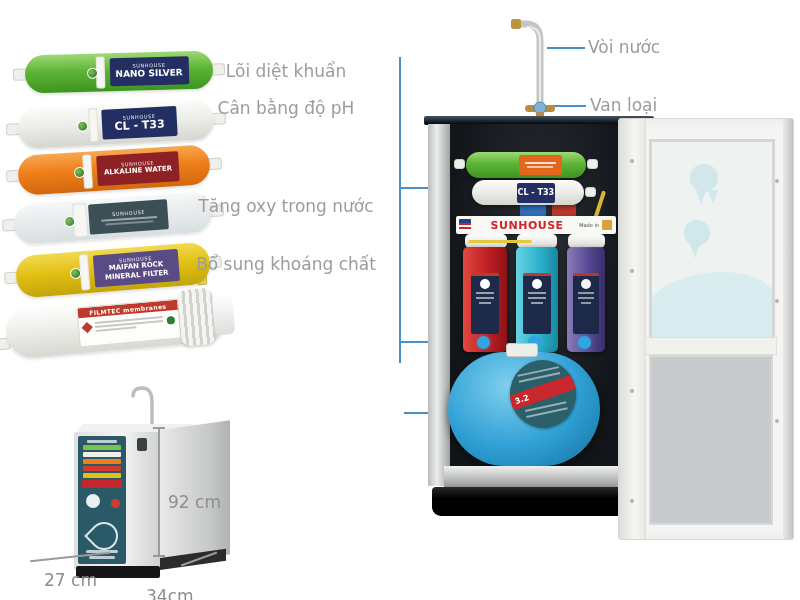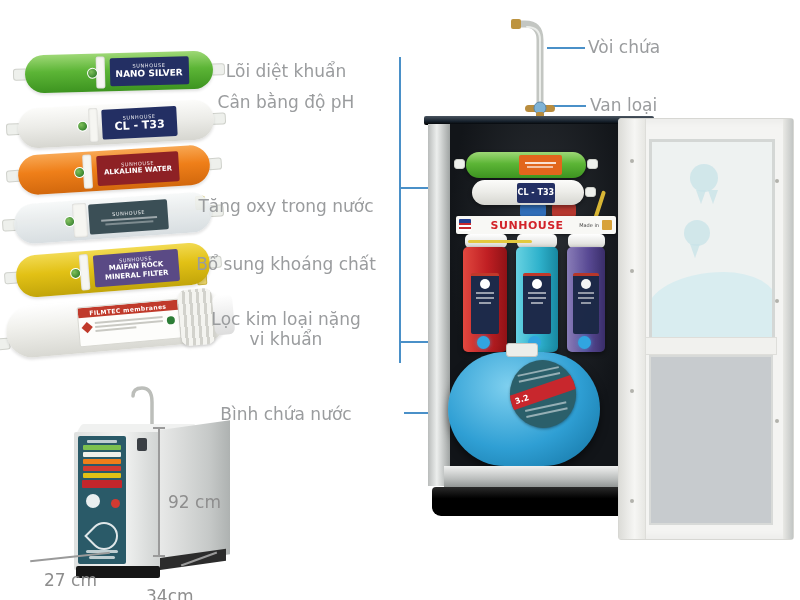--- a/index.html
+++ b/index.html
@@ -218,45 +218,40 @@
             </span>
           <span class="mdotg"></span>
         </div>
       </div>
       <div class="memcollar"></div>
       <div class="memcap"></div>
     </div>
   </div>
 
   <div class="callout" style="left:180px;top:61px;width:212px;">Lõi diệt khuẩn</div>
-  <div class="callout" style="left:180px;top:92px;width:212px;">Cân bằng độ pH</div>
+  <div class="callout" style="left:180px;top:98px;width:212px;">Cân bằng độ pH</div>
   <div class="callout" style="left:180px;top:254px;width:212px;">Bổ sung khoáng chất</div>
   <div class="callout" style="left:180px;top:196px;width:212px;">Tăng oxy trong nước</div>
-  <div class="callout" style="left:180px;top:309px;width:212px;">
-    <div>Lọc kim loại nặng</div>
-    <div>vi khuẩn</div>
-  </div>
-  <div class="callout" style="left:180px;top:404px;width:212px;">Bình chứa nước</div>
 
   <div class="cline" style="left:399px;top:57px;width:2px;height:306px;"></div>
   <div class="cline" style="left:399px;top:187px;width:80px;height:2px;"></div>
   <div class="cline" style="left:399px;top:341px;width:190px;height:2px;"></div>
   <div class="cline" style="left:404px;top:412px;width:72px;height:2px;"></div>
   <div class="cline" style="left:547px;top:47px;width:38px;height:2px;"></div>
   <div class="cline" style="left:552px;top:105px;width:34px;height:2px;"></div>
 
   <svg style="position:absolute;left:498px;top:6px;" width="90" height="120">
     <path d="M42,114 L42,34 Q42,18 27,18 L21,18" fill="none" stroke="#c3c6c2" stroke-width="7" stroke-linecap="round"></path>
     <path d="M42,110 L42,34 Q42,21 29,21" fill="none" stroke="#ebedea" stroke-width="2" stroke-linecap="round"></path>
     <rect x="13" y="13" width="10" height="10" rx="2" fill="#bd9440"></rect>
     <rect x="27" y="99" width="30" height="7" rx="3.5" fill="#b98d3e"></rect>
     <circle cx="42" cy="102" r="6" fill="#7fb3d6" stroke="#5a86a8" stroke-width="1"></circle>
     <rect x="38" y="106" width="8" height="10" rx="2" fill="#b98d3e"></rect>
   </svg>
-  <div class="callout" style="left:588px;top:37px;text-align:left;">Vòi chứa</div>
+  <div class="callout" style="left:588px;top:37px;text-align:left;">Vòi nước</div>
   <div class="callout" style="left:590px;top:95px;text-align:left;">Van loại</div>
 
   <div class="cab-top"></div>
   <div class="cab-int"></div>
   <div class="cab-left"></div>
 
   <div style="position:absolute;left:520px;top:204px;width:26px;height:13px;background:#2f6db8;border-radius:3px;"></div>
   <div style="position:absolute;left:552px;top:204px;width:24px;height:13px;background:#b5372e;border-radius:3px;"></div>
   <div style="position:absolute;left:596px;top:190px;width:4px;height:40px;background:#d8b635;transform:rotate(18deg);border-radius:2px;"></div>
 

